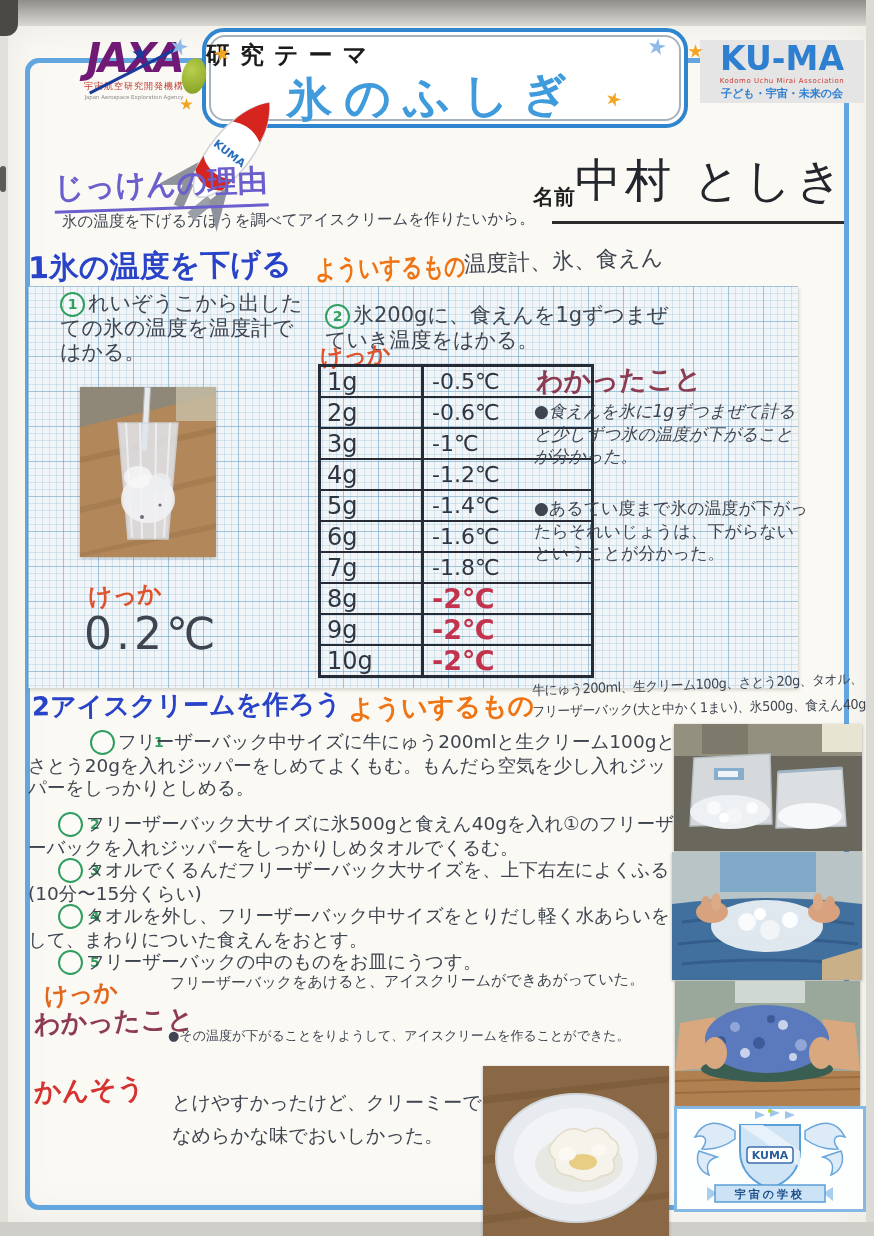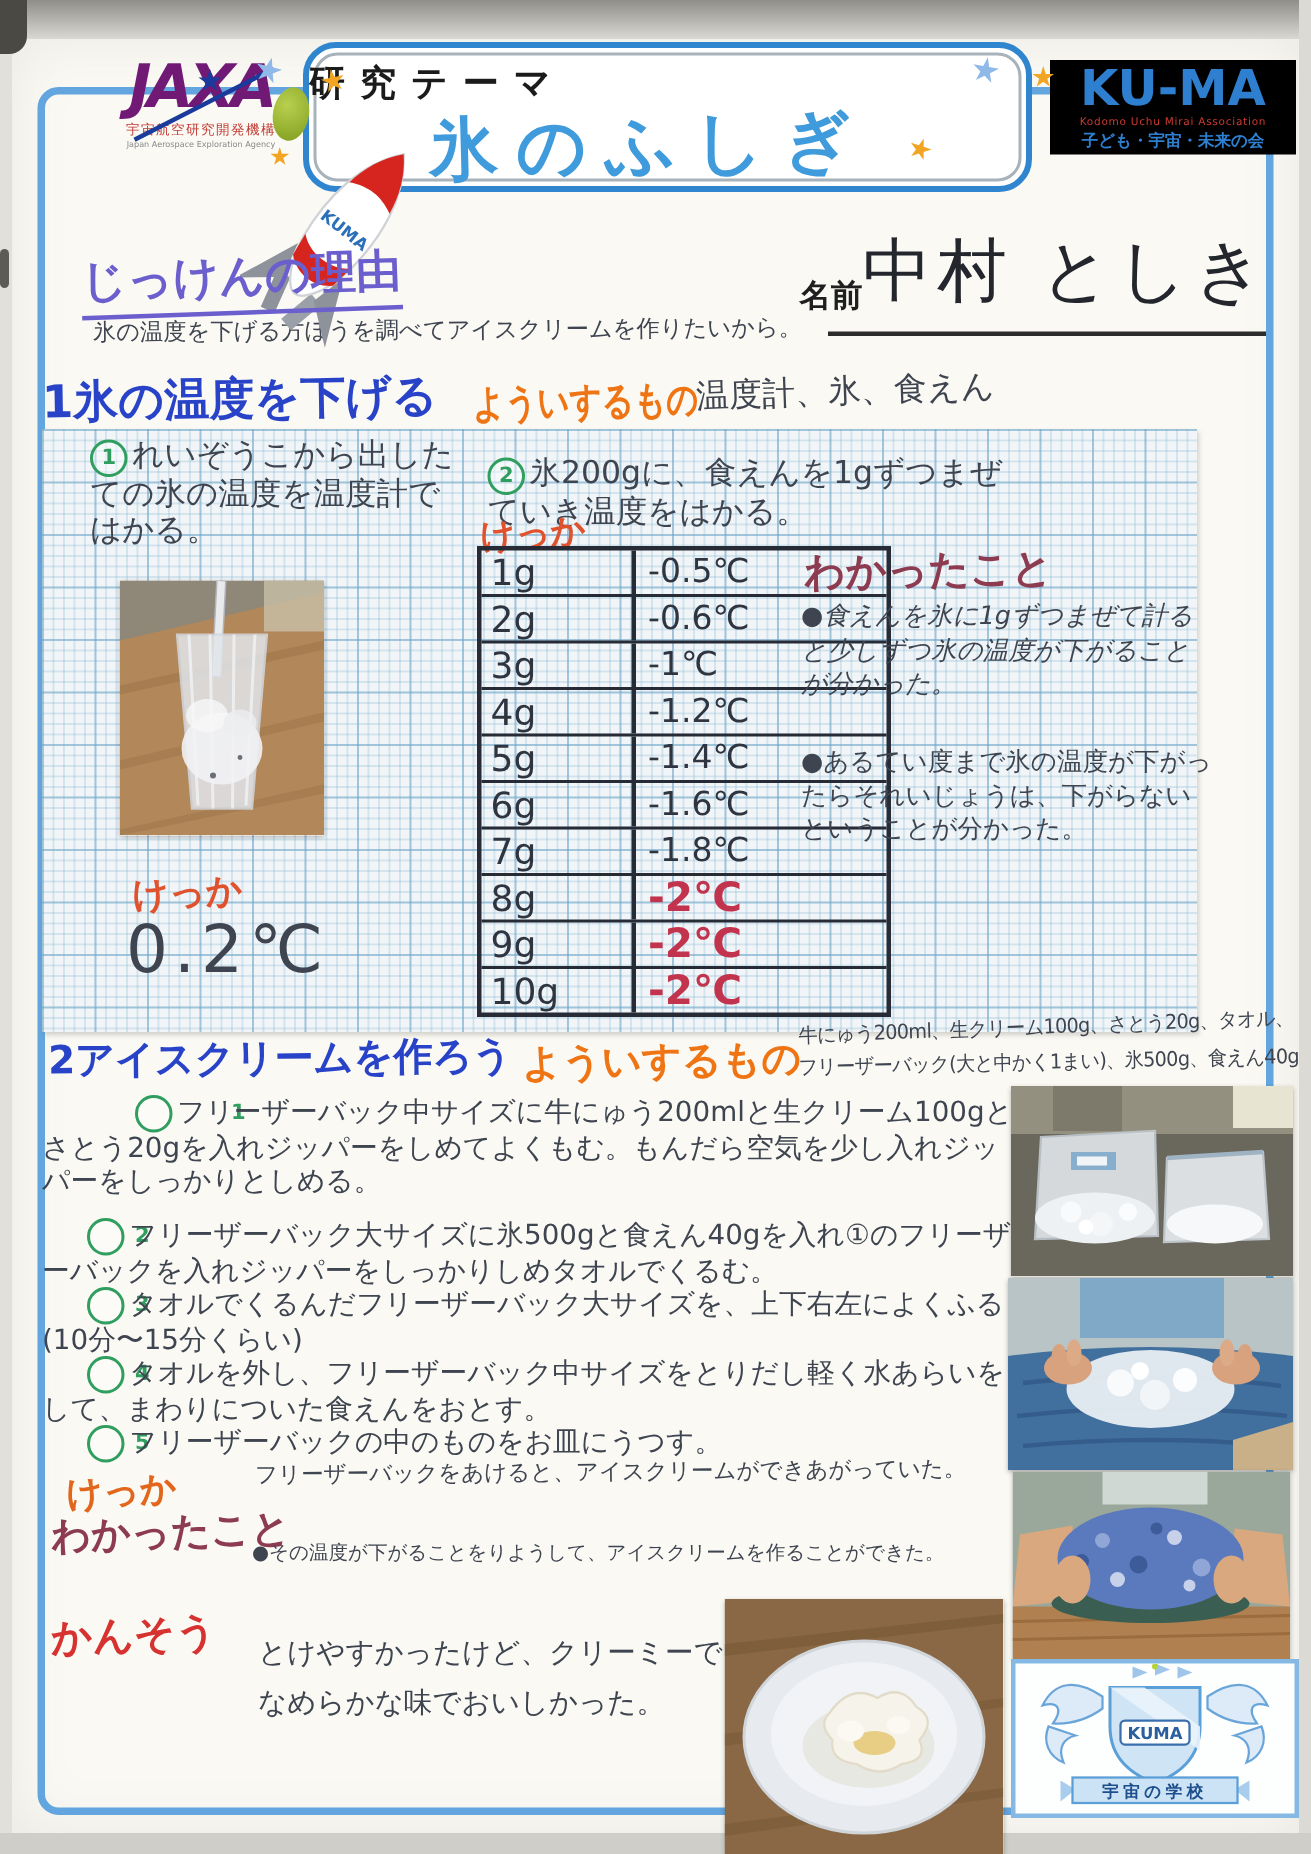--- a/index.html
+++ b/index.html
@@ -31,21 +31,21 @@
   .star.blue{background:#8fb9e8;} .star.orange{background:#f2a522;}
   
   .jaxa{left:46px;top:38px;width:176px;text-align:center;z-index:2;}
   .jaxa-word{font-size:40px;font-weight:bold;font-style:italic;color:#701a75;
              letter-spacing:-3px;line-height:1;}
   .jaxa-swoosh{position:absolute;left:38px;top:30px;width:104px;height:3px;background:#1a3a9c;
                transform:rotate(-27deg);}
   .jaxa-star{position:absolute;left:86px;top:8px;width:16px;height:16px;}
   .jaxa-jp{font-size:9px;color:#c23b33;margin-top:2px;letter-spacing:1px;}
   .jaxa-en{font-size:6px;color:#8a8a8a;transform:scale(.9);}
-  .kuma{left:700px;top:40px;width:164px;text-align:center;z-index:2;background:#000000;padding:2px 0;}
+  .kuma{left:700px;top:40px;width:164px;text-align:center;z-index:2;background:#e5e5e5;padding:2px 0;}
   .kuma-word{font-size:33px;font-weight:bold;color:#2f7fd0;letter-spacing:0px;line-height:1;}
   .kuma-en{font-size:7px;color:#cc3a32;margin-top:2px;letter-spacing:.5px;}
   .kuma-jp{font-size:11px;font-weight:bold;color:#2f7fd0;margin-top:1px;}
   .planet{left:182px;top:58px;width:24px;height:36px;border-radius:50%;z-index:3;
           background:radial-gradient(circle at 35% 35%,#b9cf4e,#7f9c1e);transform:rotate(10deg);}
   .rocket{left:160px;top:72px;z-index:3;}
   
   .hw{color:#3f4550;}
   .marker-blue{color:#2843c8;font-weight:bold;}
   .marker-orange{color:#ee7414;font-weight:bold;}

